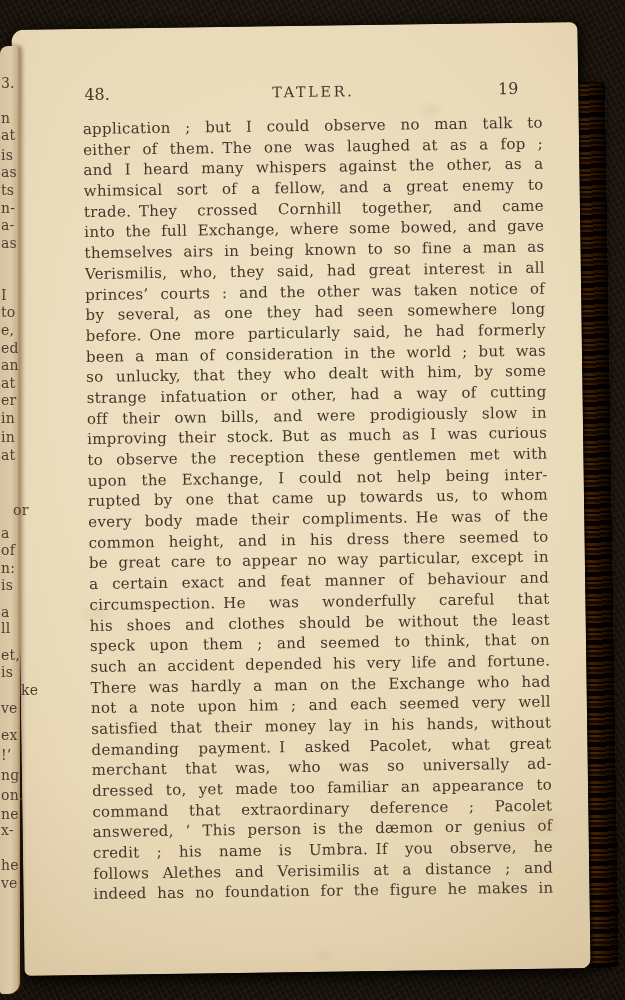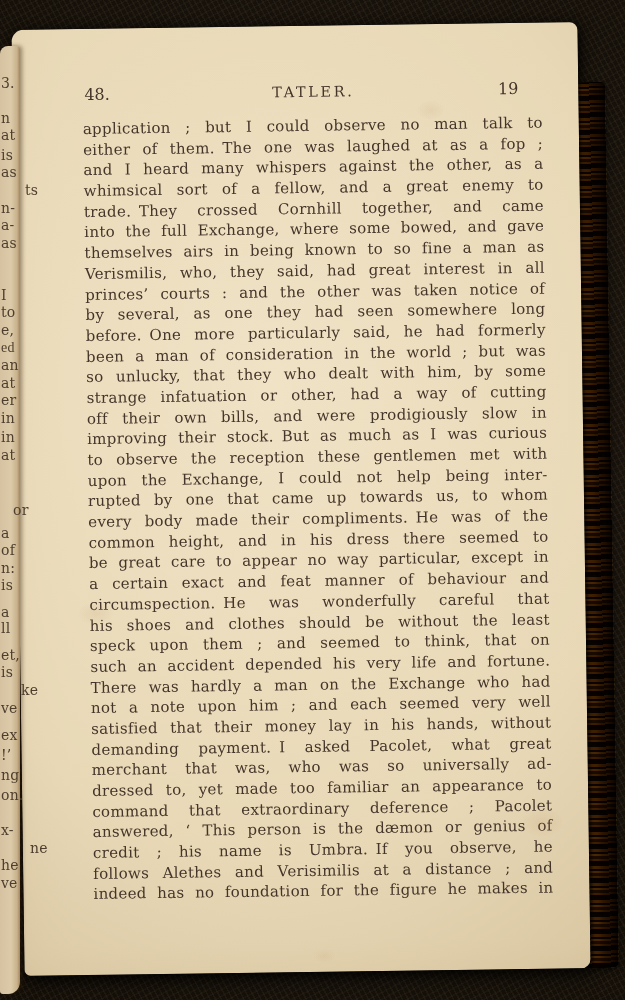--- a/index.html
+++ b/index.html
@@ -86,28 +86,28 @@
 <body>
 
 <div class="photo">
 
   <div class="verso">
   <div class="fragment" style="top: 29px;">3.</div>
       <div class="fragment" style="top: 64px;">n</div>
       <div class="fragment" style="top: 81px;">at</div>
       <div class="fragment" style="top: 101px;">is</div>
       <div class="fragment" style="top: 118px;">as</div>
-      <div class="fragment" style="top: 136px; margin-left: 24px;">ts</div>
+      <div class="fragment" style="top: 136px;">ts</div>
       <div class="fragment" style="top: 154px;">n-</div>
       <div class="fragment" style="top: 171px;">a-</div>
       <div class="fragment" style="top: 189px;">as</div>
       <div class="fragment" style="top: 241px;">I</div>
       <div class="fragment" style="top: 258px;">to</div>
       <div class="fragment" style="top: 276px;">e,</div>
-      <div class="fragment" style="top: 294px; font-family: Liberation Serif, serif;">ed</div>
+      <div class="fragment" style="top: 294px;">ed</div>
       <div class="fragment" style="top: 311px;">an</div>
       <div class="fragment" style="top: 329px;">at</div>
       <div class="fragment" style="top: 346px;">er</div>
       <div class="fragment" style="top: 364px;">in</div>
       <div class="fragment" style="top: 383px;">in</div>
       <div class="fragment" style="top: 401px;">at</div>
       <div class="fragment" style="top: 456px; margin-left: 12px;">or</div>
       <div class="fragment" style="top: 479px;">a</div>
       <div class="fragment" style="top: 496px;">of</div>
       <div class="fragment" style="top: 514px;">n:</div>
@@ -116,21 +116,21 @@
       <div class="fragment" style="top: 574px;">ll</div>
       <div class="fragment" style="top: 601px; text-align: center;">et,</div>
       <div class="fragment" style="top: 618px;">is</div>
       <div class="fragment" style="top: 636px; padding-left: 20px;">ke</div>
       <div class="fragment" style="top: 654px;">ve</div>
       <div class="fragment" style="top: 681px;">ex</div>
       <div class="fragment" style="top: 701px;">!’</div>
       <div class="fragment" style="top: 721px;">ng</div>
       <div class="fragment" style="top: 741px;">on.</div>
       <div class="fragment" style="top: 776px;">x-</div>
-      <div class="fragment" style="top: 794px; margin-left: 29px;">ne</div>
+      <div class="fragment" style="top: 760px;">ne</div>
       <div class="fragment" style="top: 811px;">he</div>
       <div class="fragment" style="top: 829px;">ve</div>
     </div>
 
   <div class="gilt"></div>
 
   <div class="page">
 
     <div class="header">
       <span class="h-left">48.</span>

